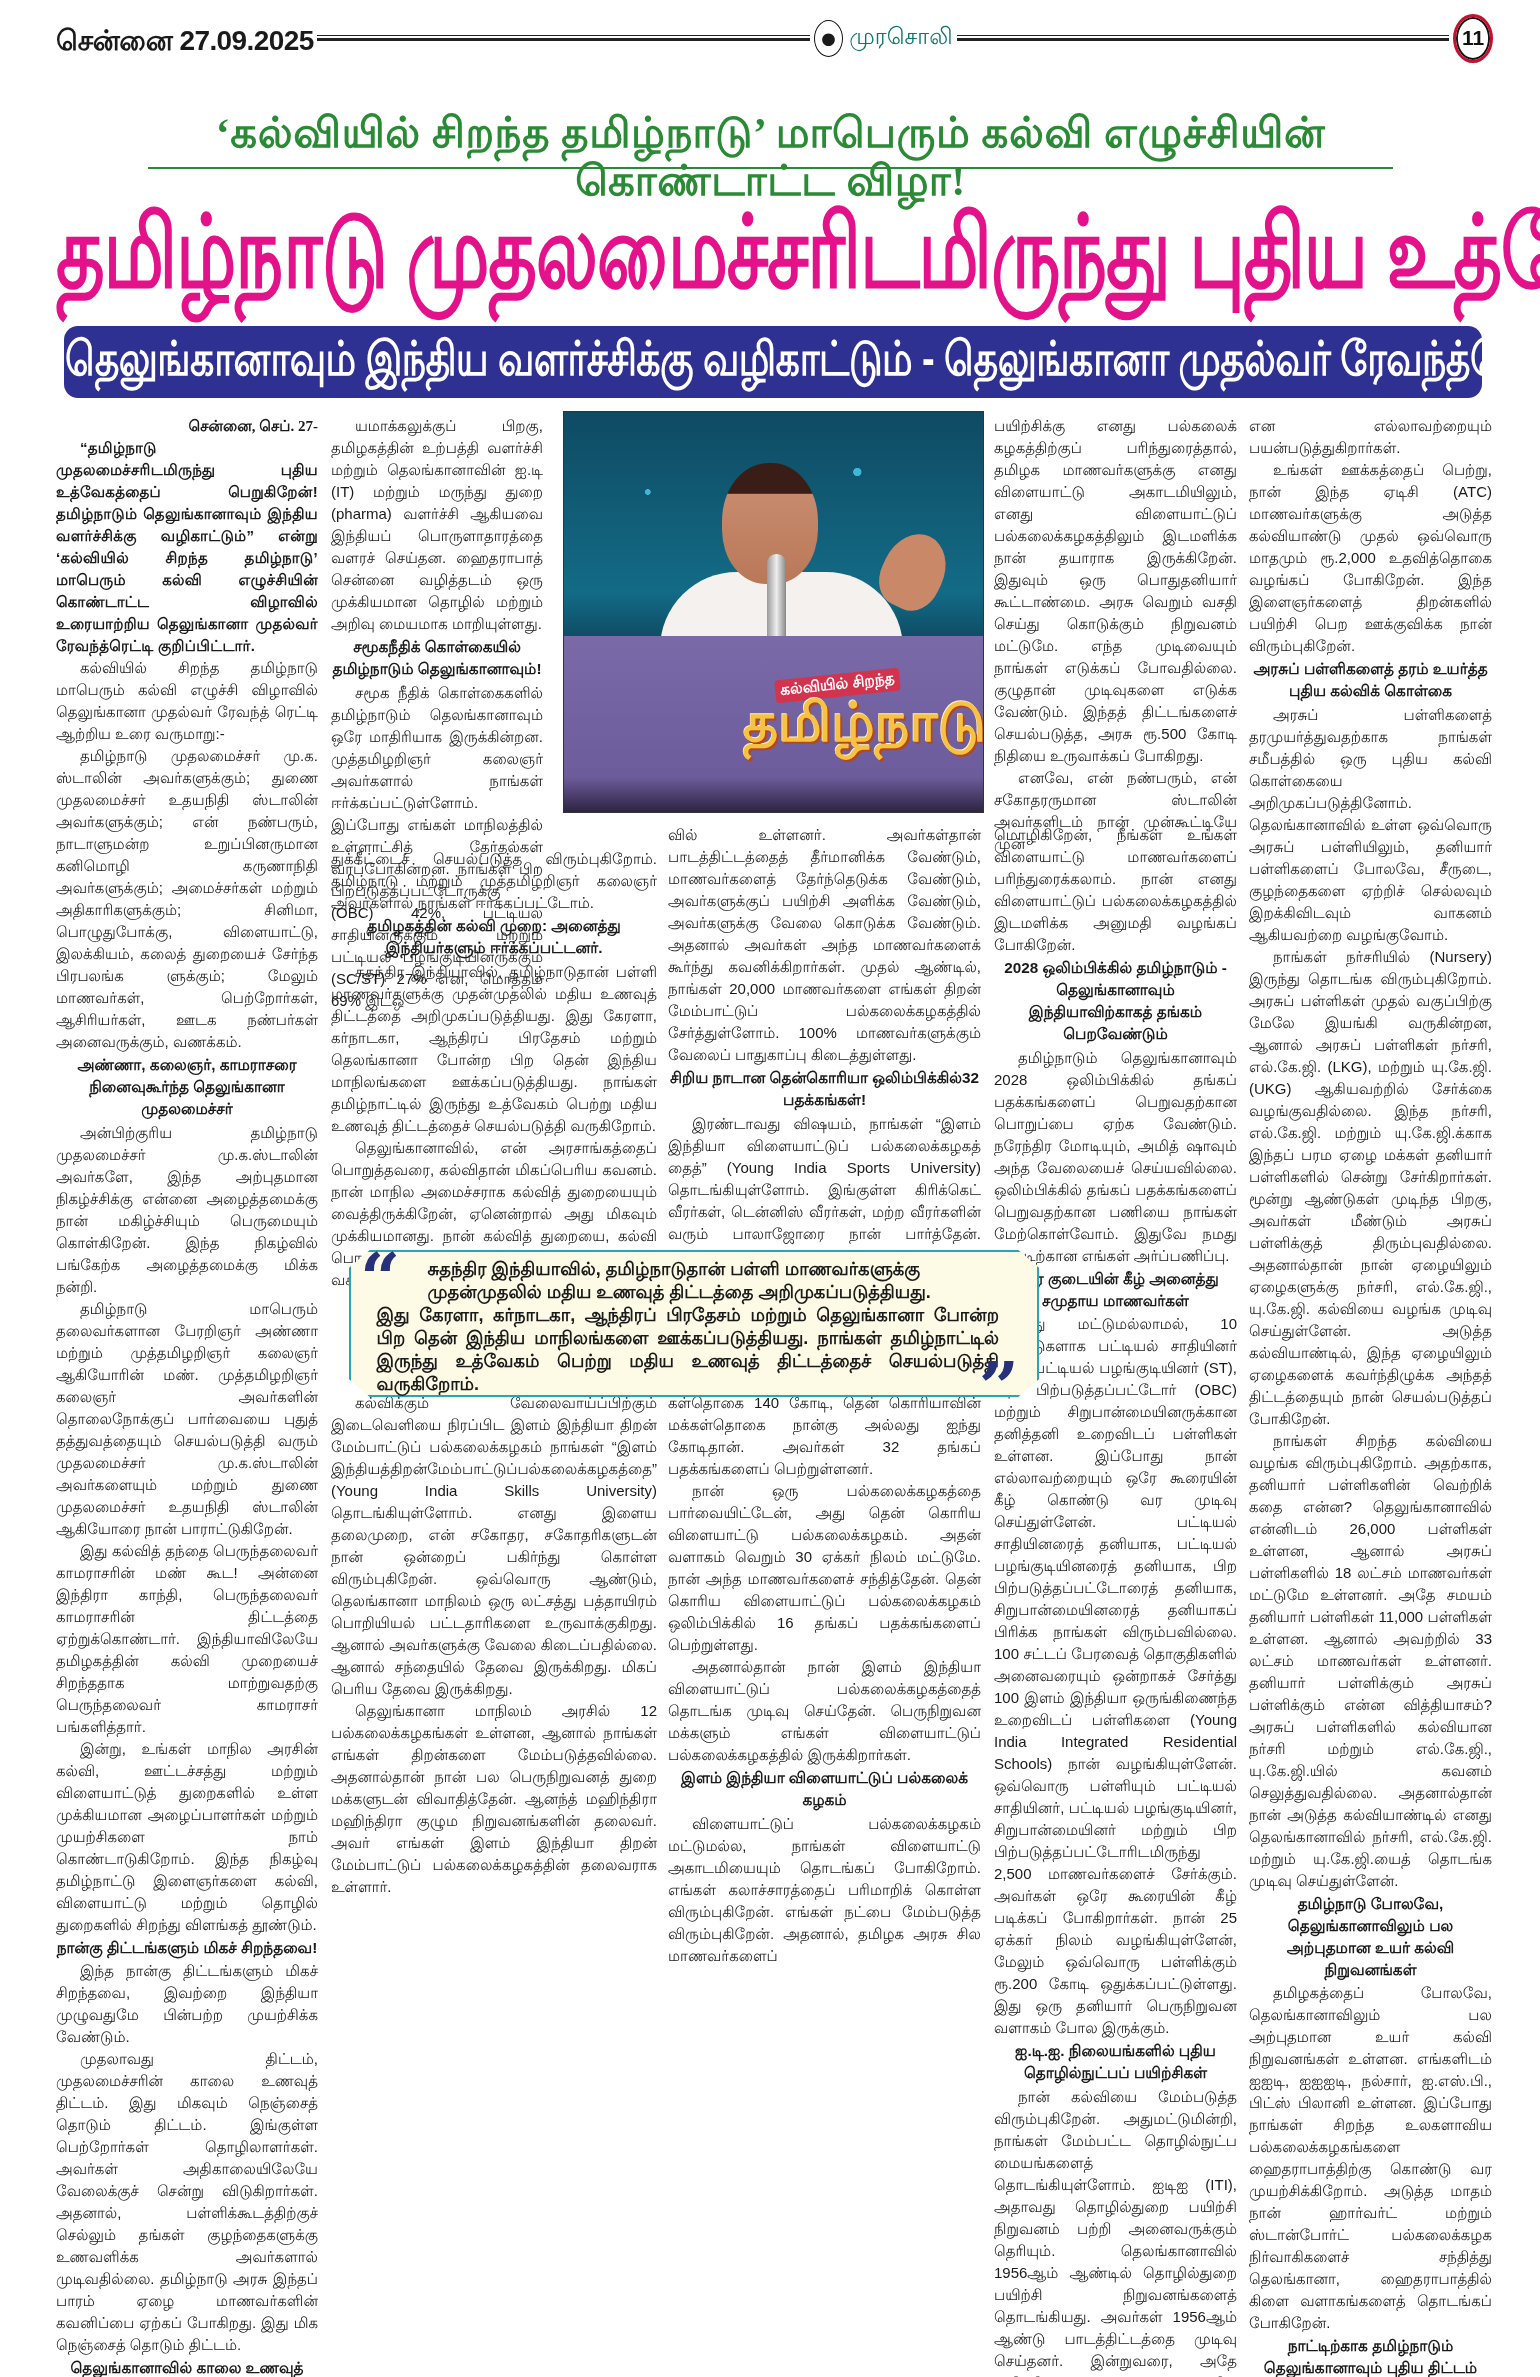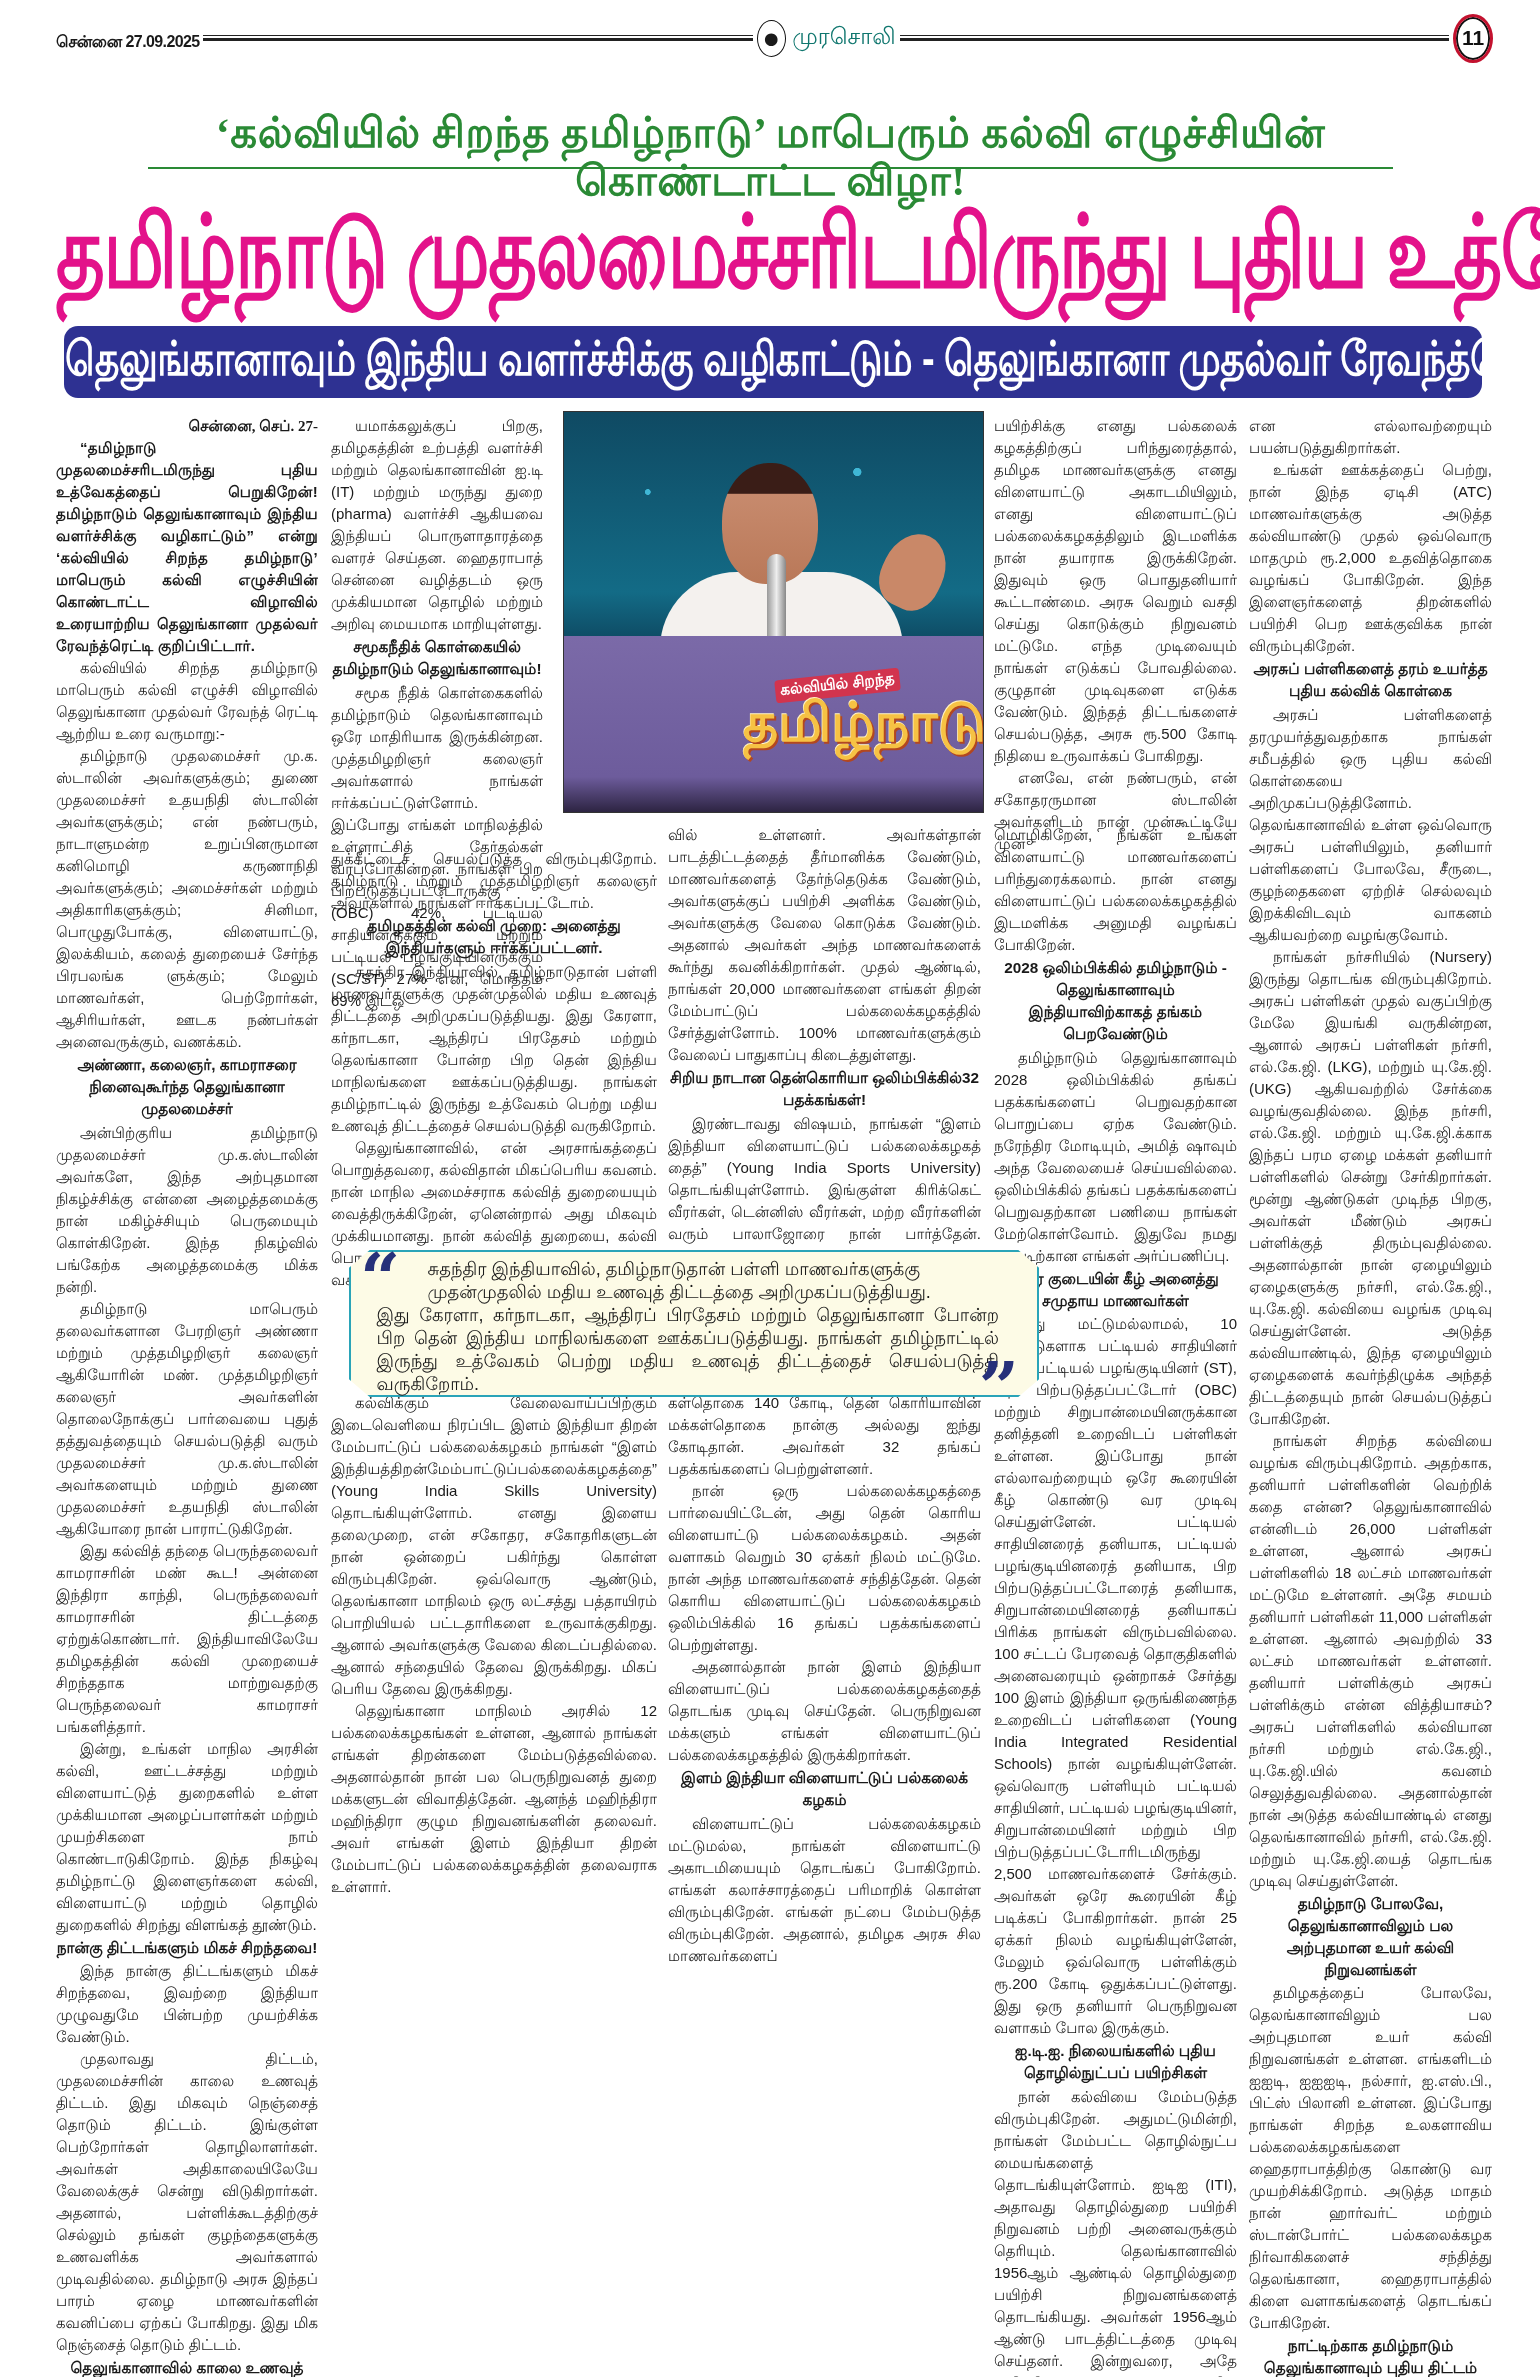--- a/index.html
+++ b/index.html
@@ -1,21 +1,21 @@
 <!DOCTYPE html>
 <html style="font-size:10.2px"><head>
 <meta charset="utf-8">
 <style>
   * { box-sizing: border-box; margin: 0; padding: 0; }
   html, body { width: 1541px; height: 2377px; background: #ffffff; overflow: hidden; }
   body { font-family: "DejaVu Sans", "Liberation Sans", sans-serif; color: #1a1a1a; position: relative; }
 
   
   .masthead { position: absolute; left: 56px; top: 19px; width: 1437px; height: 38px; display: flex; align-items: center; }
-  .mh-date { font-family: "Liberation Sans", sans-serif; font-weight: bold; font-size: 16px; letter-spacing: -0.6px; color: #1a1a1a; white-space: nowrap; margin-top: 9px; }
+  .mh-date { font-family: "Liberation Sans", sans-serif; font-weight: bold; font-size: 28px; letter-spacing: -0.6px; color: #1a1a1a; white-space: nowrap; margin-top: 9px; }
   .mh-rule { flex: 1; height: 6.4px; border-top: 1.9px solid #222; border-bottom: 3.2px solid #222; margin: 0 3.8px; }
   .mh-center { display: flex; align-items: center; gap: 6.4px; }
   .mh-logo { width: 29px; height: 37px; border: 1.9px solid #111; border-radius: 50%; display: flex; align-items: center; justify-content: center; font-size: 16.6px; }
   .mh-paper { font-family: "Liberation Sans", sans-serif; font-size: 23px; color: #0f766e; }
   .mh-page { width: 40px; height: 49px; border-radius: 50%; border: 3.2px solid #c3122f; background: #fff; box-shadow: 0 0 0 1.9px #111 inset; display: flex; align-items: center; justify-content: center; font-family: "Liberation Sans", sans-serif; font-weight: bold; font-size: 21px; color: #111; }
 
   
   .kicker { position: absolute; left: 148px; top: 109px; width: 1245px; text-align: center; color: #2a8a35; font-family: Liberation Serif, serif; font-weight: bold; font-size: 42px; letter-spacing: 0.6px; line-height: 1.15; }
   .kicker-rule { position: absolute; left: 148px; top: 167px; width: 1245px; height: 0; border-top: 2.6px solid #2a8a35; }
   .main-head { position: absolute; left: 56px; top: 179px; width: 1437px; text-align: center; color: #e3128a; font-family: "Liberation Sans", sans-serif; font-weight: bold; font-size: 75px; letter-spacing: -1.3px; line-height: 1.45; transform: scaleY(1.35); transform-origin: top center; white-space: nowrap; }
@@ -47,21 +47,21 @@
   .photo .person-head { position: absolute; left: 158px; top: 51px; width: 96px; height: 121px; border-radius: 48% 48% 45% 45%; background: linear-gradient(180deg, #3a1d17 0%, #3a1d17 25%, #c78a6d 26%, #b97858 100%); }
   .photo .person-body { position: absolute; left: 96px; top: 160px; width: 243px; height: 109px; border-radius: 77px 77px 0 0; background: #f4f1ee; }
   .photo .hand { position: absolute; left: 319px; top: 121px; width: 61px; height: 77px; border-radius: 50% 50% 40% 40%; background: #c98868; transform: rotate(25deg); }
   .photo .mic { position: absolute; left: 203px; top: 142px; width: 19px; height: 96px; background: linear-gradient(90deg, #999, #eee, #888); border-radius: 9px; }
   .photo .logo-text { position: absolute; left: 179px; bottom: 51px; font-family: "Liberation Sans", sans-serif; font-weight: bold; font-size: 54px; color: #f6c244; text-shadow: 1.9px 1.9px 0 #b3471f, -0.6px -0.6px 0 #fff3c4; }
   .photo .logo-small { position: absolute; left: 211px; bottom: 115px; font-family: "Liberation Sans", sans-serif; font-weight: bold; font-size: 15.3px; color: #fff; background: #d2344e; padding: 1.3px 5.1px; border-radius: 3.8px; transform: rotate(-6deg); }
 
   
   .quote { position: absolute; left: 349px; top: 1250px; width: 690px; height: 147px; background: #fdfbe6; border: 2.6px double #2aa4b8;
            clip-path: polygon(3% 0, 97% 0, 100% 12%, 100% 88%, 97% 100%, 3% 100%, 0 88%, 0 12%); padding: 6.4px 38px 6.4px 25.5px; }
-  .quote-text { font-family: "Liberation Sans", sans-serif; font-weight: normal; font-size: 18px; line-height: 23px; text-align: justify; color: #1a1a1a; }
+  .quote-text { font-family: "Liberation Sans", sans-serif; font-weight: bold; font-size: 18px; line-height: 23px; text-align: justify; color: #1a1a1a; }
   .quote-text .indent { padding-left: 51px; display: block; }
   .qmark { position: absolute; font-family: "DejaVu Serif", serif; font-weight: bold; font-size: 70px; line-height: 1; color: #27317a; }
   .qmark.open { left: 9px; top: -7.7px; }
   .qmark.close { right: 18px; bottom: -28px; }
 </style>
 </head>
 <body>
 
 <div class="masthead">
   <span class="mh-date">சென்னை 27.09.2025</span>

